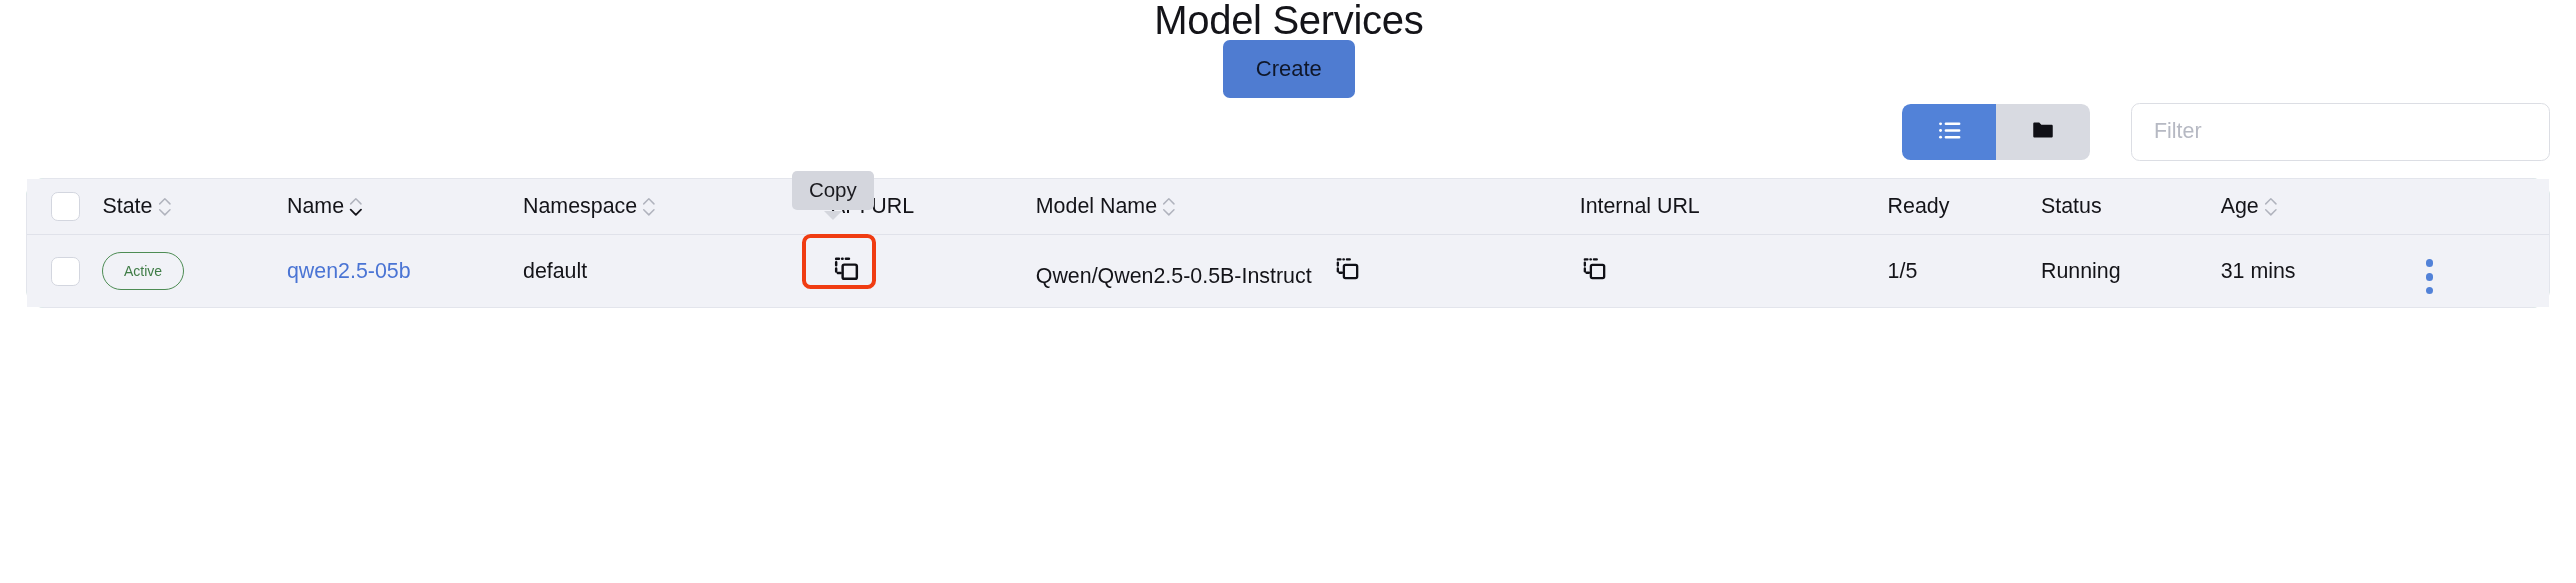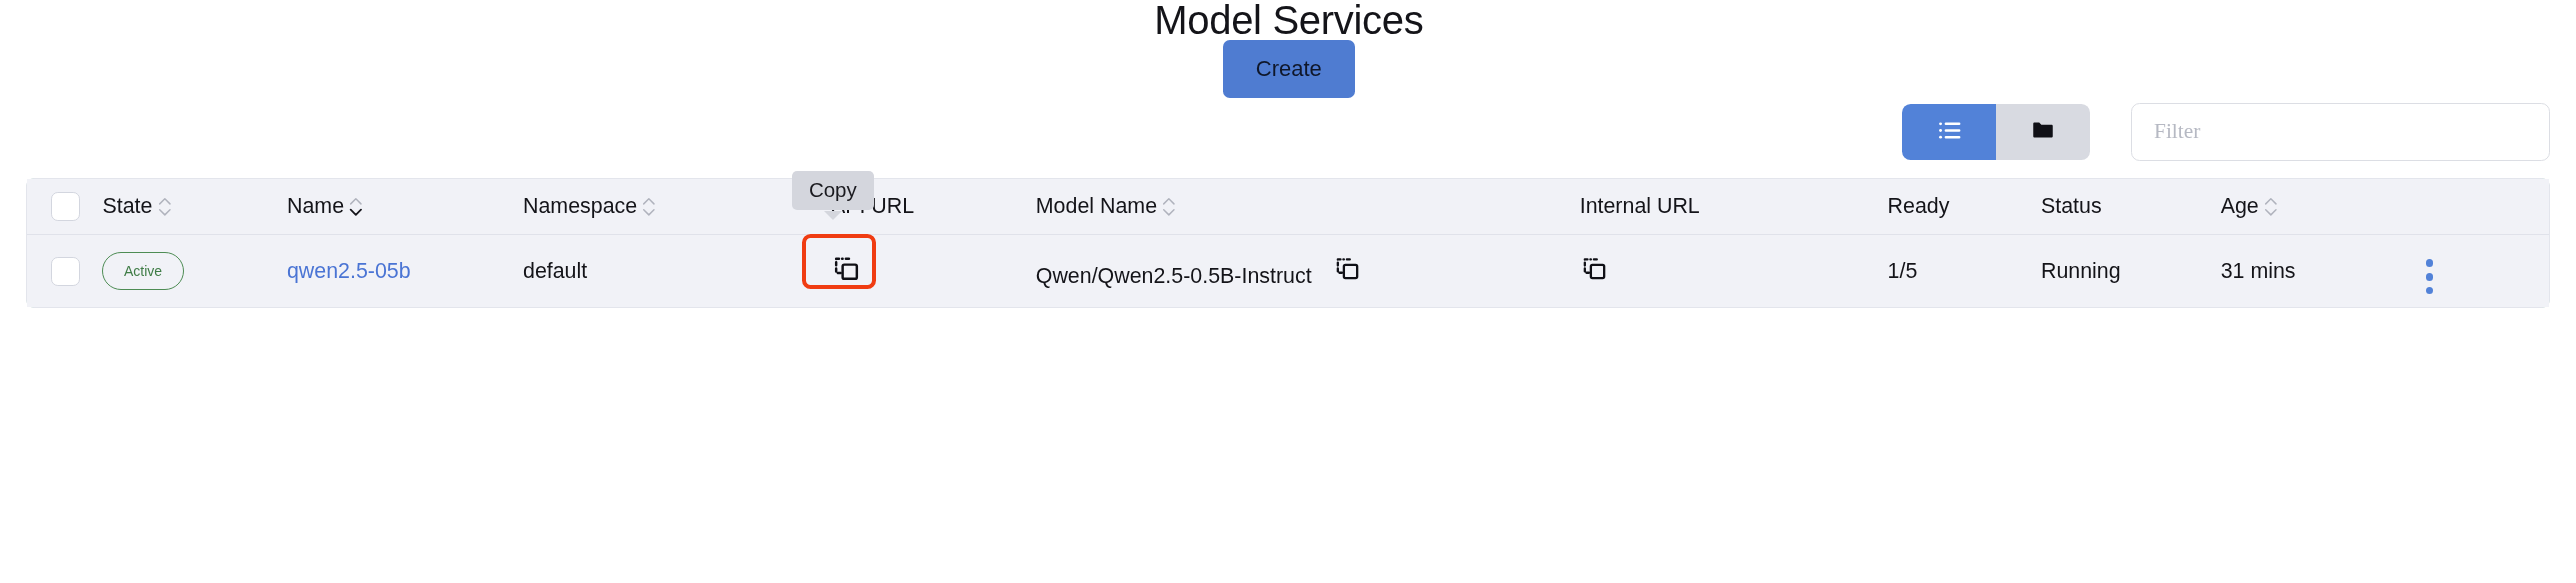--- a/index.html
+++ b/index.html
@@ -55,29 +55,29 @@
     cursor: pointer;
   }
   .view-toggle .seg.active { background: #5282d8; }
   .view-toggle .seg.inactive { background: #d8dae1; }
 
   .filter-input {
     width: 419px; height: 58px;
     border: 0.9px solid #dcdee4; border-radius: 8.6px;
     background: #ffffff; color: #141419;
     font-size: 21.4px; padding: 0 22px;
-    font-family: Liberation Serif, serif;
+    font-family: Liberation Sans, sans-serif;
   }
   .filter-input::placeholder { color: #b6b9c3; }
 
   
   .table-wrap {
     margin-top: 13.7px;
     border: 0.9px solid #e3e5ec;
-    border-radius: 8px;
+    border-radius: 18px;
     background: #86efac;
     overflow: visible;
     position: relative;
   }
   table.grid { width: 100%; border-collapse: collapse; table-layout: fixed; }
   table.grid th, table.grid td {
     text-align: left; font-weight: 400; color: #141419;
     font-size: 21.4px; vertical-align: middle;
   }
   table.grid thead th {

